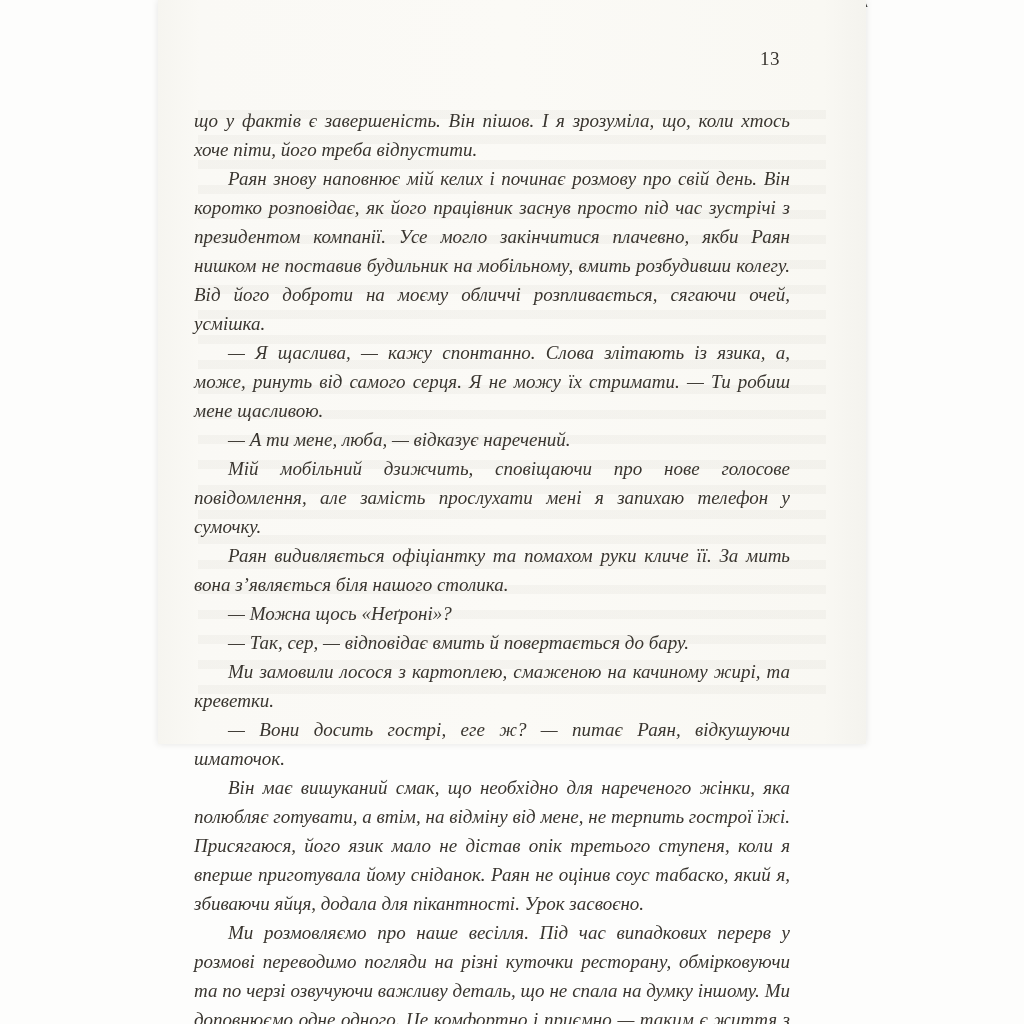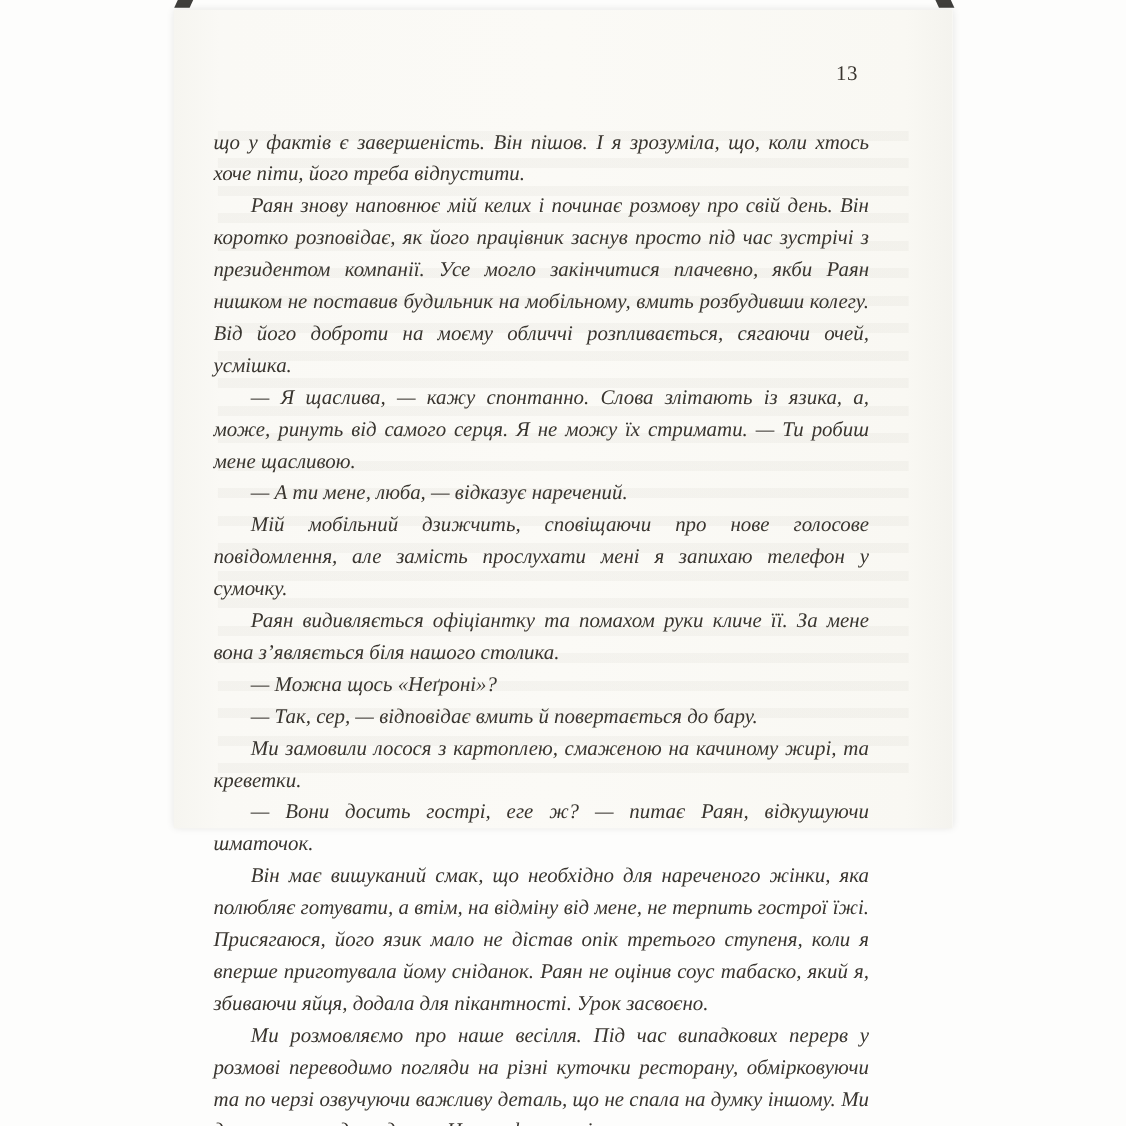--- a/index.html
+++ b/index.html
@@ -15,21 +15,21 @@
   .scan-canvas {
     position: relative;
     width: 1024px;
     height: 1024px;
   }
 
   
   .book-page {
     position: absolute;
     left: 158px;
-    top: 9px;
+    top: 0;
     width: 708px;
     height: 744px;
     background: linear-gradient(90deg, #f6f5f0 0%, #faf9f5 6%, #fbfaf6 50%, #f9f8f3 94%, #f4f3ee 100%);
     box-shadow: 0 0 7px rgba(0,0,0,0.10);
   }
 
   
   .book-page::before {
     content: "";
     position: absolute;
@@ -97,21 +97,21 @@
   <div class="book-page">
 
     <div class="page-number">13</div>
 
     <div class="text-block">
       <p class="no-indent">що у фактів є завершеність. Він пішов. І я зрозуміла, що, коли хтось хоче піти, його треба відпустити.</p>
       <p>Раян знову наповнює мій келих і починає розмову про свій день. Він коротко розповідає, як його працівник заснув просто під час зустрічі з президентом компанії. Усе могло закінчитися плачевно, якби Раян нишком не поставив будильник на мобільному, вмить розбудивши колегу. Від його доброти на моєму обличчі розпливається, сягаючи очей, усмішка.</p>
       <p>— Я щаслива, — кажу спонтанно. Слова злітають із язика, а, може, ринуть від самого серця. Я не можу їх стримати. — Ти робиш мене щасливою.</p>
       <p>— А ти мене, люба, — відказує наречений.</p>
       <p>Мій мобільний дзижчить, сповіщаючи про нове голосове повідомлення, але замість прослухати мені я запихаю телефон у сумочку.</p>
-      <p>Раян видивляється офіціантку та помахом руки кличе її. За мене вона з’являється біля нашого столика.</p>
+      <p>Раян видивляється офіціантку та помахом руки кличе її. За мить вона з’являється біля нашого столика.</p>
       <p>— Можна щось «Неґроні»?</p>
       <p>— Так, сер, — відповідає вмить й повертається до бару.</p>
       <p>Ми замовили лосося з картоплею, смаженою на качиному жирі, та креветки.</p>
       <p>— Вони досить гострі, еге ж? — питає Раян, відкушуючи шматочок.</p>
       <p>Він має вишуканий смак, що необхідно для нареченого жінки, яка полюбляє готувати, а втім, на відміну від мене, не терпить гострої їжі. Присягаюся, його язик мало не дістав опік третього ступеня, коли я вперше приготувала йому сніданок. Раян не оцінив соус табаско, який я, збиваючи яйця, додала для пікантності. Урок засвоєно.</p>
       <p>Ми розмовляємо про наше весілля. Під час випадкових перерв у розмові переводимо погляди на різні куточки ресторану, обмірковуючи та по черзі озвучуючи важливу деталь, що не спала на думку іншому. Ми доповнюємо одне одного. Це комфортно і приємно — таким є життя з Раяном, таким воно буде завжди. Я допиваю ще один келих вина, насичуючись задоволенням.</p>
     </div>
 
   </div>
 </div>

